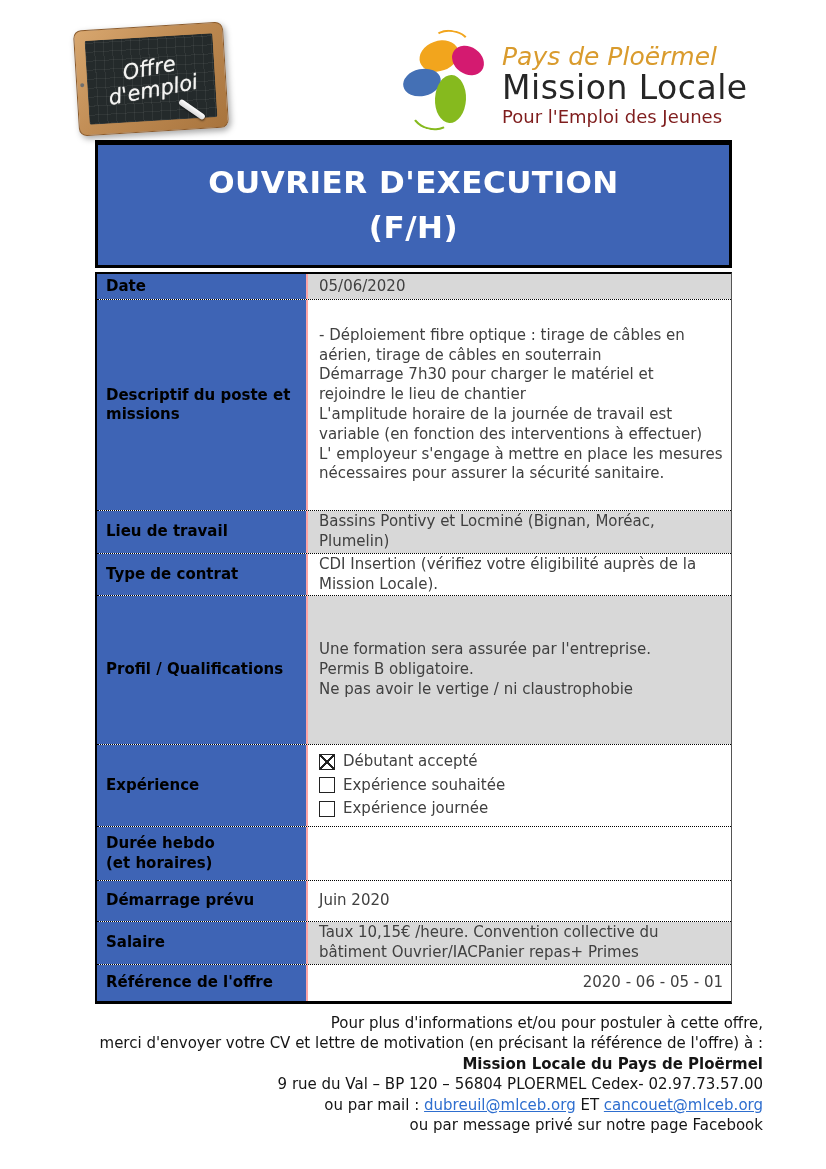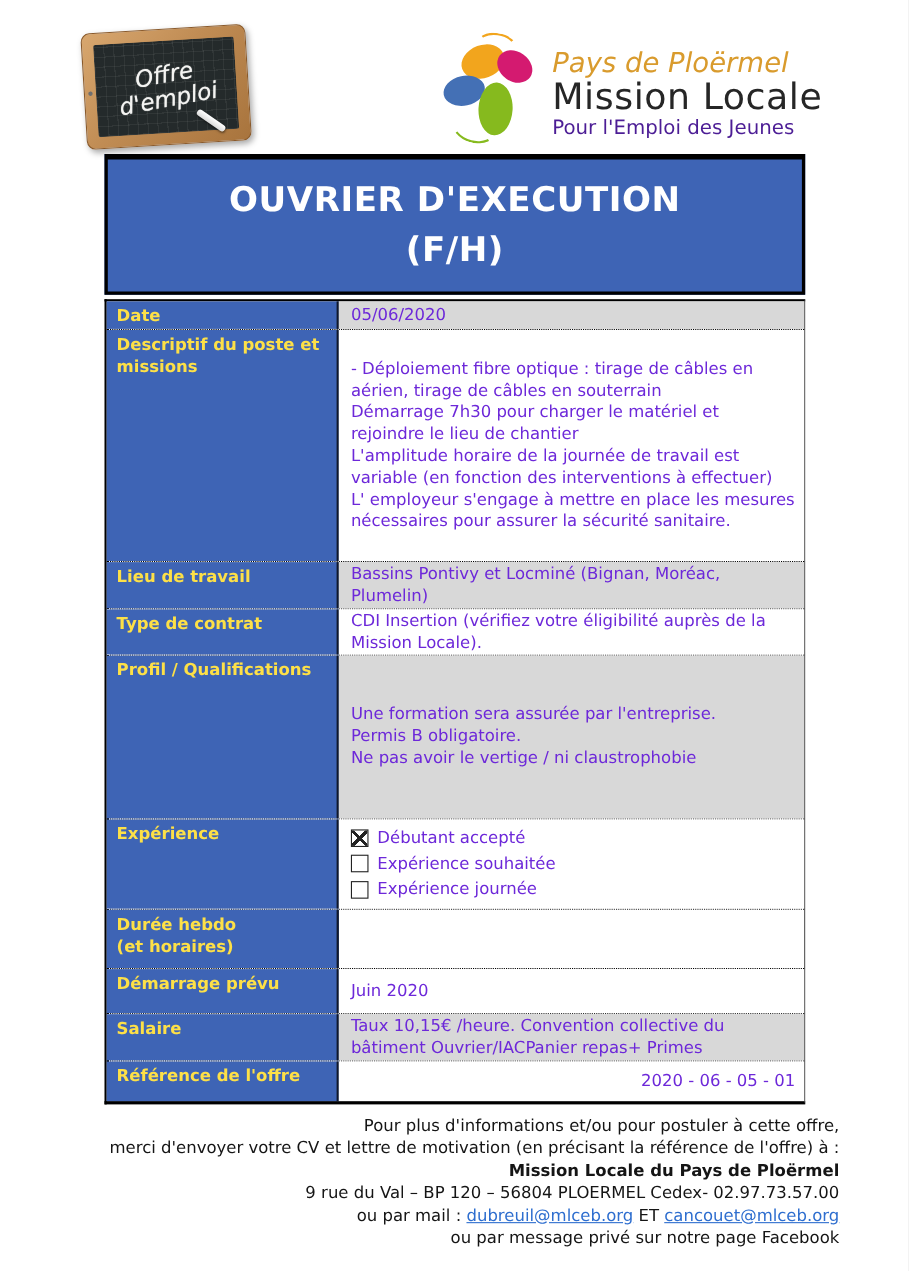--- a/index.html
+++ b/index.html
@@ -88,28 +88,28 @@
     position: absolute; left: 95px; top: 272px; width: 637px;
     border-top: 2px solid #000;
     border-bottom: 3px solid #000;
     border-left: 2px solid #000;
     border-right: 1px solid #555;
   }
   .row { display: flex; border-bottom: 1px dotted #000; }
   .row:last-child { border-bottom: none; }
   .cell-label {
     width: 211px; flex: 0 0 auto;
-    color: #fde047; font-weight: bold; font-size: 15px; line-height: 1.3;
+    color: #000000; font-weight: bold; font-size: 15px; line-height: 1.3;
     padding: 4px 6px 4px 9px;
-    display: flex; flex-direction: column; 
-    border-right: 2px solid #0f172a;
+    display: flex; flex-direction: column; justify-content: center;
+    border-right: 2px solid #fca5a5;
   }
   .cell-content {
     flex: 1 1 auto;
-    font-size: 15px; line-height: 1.32; color: #6d28d9;
+    font-size: 15px; line-height: 1.32; color: #404040;
     padding: 4px 8px 4px 11px;
     display: flex; flex-direction: column; justify-content: center;
   }
   .r-date   { height: 26px; }
   .r-desc   { height: 211px; }
   .r-lieu   { height: 43px; }
   .r-type   { height: 42px; }
   .r-profil { height: 149px; }
   .r-exp    { height: 82px; }
   .r-duree  { height: 54px; gap: 32px; }
@@ -159,21 +159,21 @@
       <span class="arc orange-arc" style="border-top-color:#F2A51D;"></span>
       <span class="petal orange" style="background:#F2A51D;"></span>
       <span class="petal pink" style="background:#D41A70;"></span>
       <span class="petal blue" style="background:#4470B5;"></span>
       <span class="petal green" style="background:#86BA1E;"></span>
       <span class="arc green-arc" style="border-bottom-color:#86BA1E;"></span>
     </div>
     <div class="logo-text">
       <div class="logo-region" style="color:#D99B2D;">Pays de Ploërmel</div>
       <div class="logo-name" style="color:#262626;">Mission Locale</div>
-      <div class="logo-tagline" style="color:#4c1d95;">Pour l'Emploi des Jeunes</div>
+      <div class="logo-tagline" style="color:#7f1d1d;">Pour l'Emploi des Jeunes</div>
     </div>
   </div>
 
   <div class="banner" style="background:#3E64B5;">
     <div>OUVRIER D'EXECUTION</div>
     <div>(F/H)</div>
   </div>
 
   <div class="jobtable">
 

